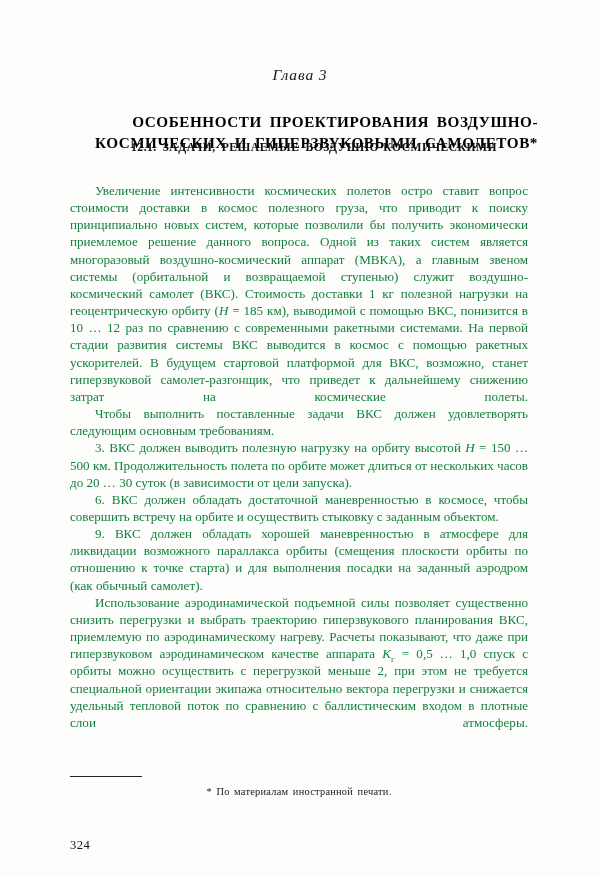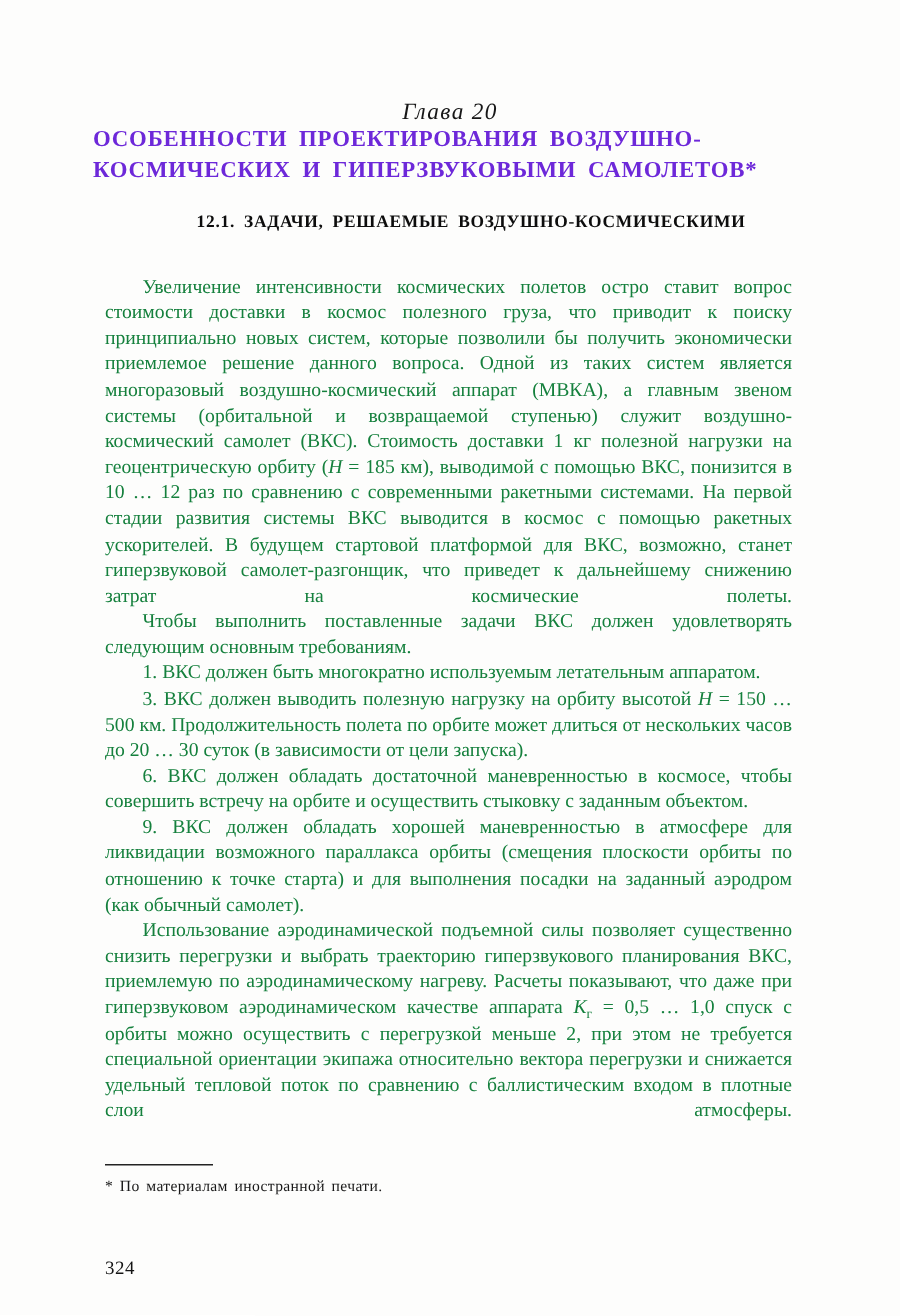--- a/index.html
+++ b/index.html
@@ -25,28 +25,28 @@
     text-align: center;
     font-style: italic;
     font-size: 15.5px;
     letter-spacing: 0.9px;
     color: #171717;
   }
   .chapter-title {
     position: absolute;
     left: 62px;
     width: 476px;
-    top: 82px;
-    text-align: left;
+    top: 111px;
+    text-align: right;
     font-weight: bold;
     font-size: 15.2px;
     line-height: 21px;
     letter-spacing: 0.55px;
     word-spacing: 3.5px;
-    color: #6d28d9;
+    color: #000000;
   }
   .section-title {
     position: absolute;
     left: 84px;
     width: 460px;
     top: 139px;
     text-align: center;
     font-weight: bold;
     font-size: 11.6px;
     line-height: 17px;
@@ -90,59 +90,58 @@
     top: 776px;
     width: 72px;
     height: 0;
     border-top: 1.4px solid #232323;
   }
   .footnote {
     position: absolute;
     left: 70px;
     top: 786px;
     width: 458px;
-    text-align: left;
+    text-align: center;
     font-size: 10.4px;
     letter-spacing: 0.25px;
     word-spacing: 1.6px;
     color: #191919;
   }
   .page-number {
     position: absolute;
     left: 70px;
     top: 812px;
     font-size: 12.6px;
     letter-spacing: 0.4px;
     color: #141414;
     margin-top: 26px;
   }
 </style>
 </head>
 <body>
 
 <div class="page">
 
-  <div class="chapter-label">Глава 20</div>
+  <div class="chapter-label">Глава 3</div>
 
   <div class="chapter-title">
     <span>ОСОБЕННОСТИ ПРОЕКТИРОВАНИЯ ВОЗДУШНО-</span><br>
     <span>КОСМИЧЕСКИХ И ГИПЕРЗВУКОВЫМИ САМОЛЕТОВ*</span>
   </div>
 
   <div class="section-title">
     <span>12.1. ЗАДАЧИ, РЕШАЕМЫЕ ВОЗДУШНО-КОСМИЧЕСКИМИ</span><br>
   </div>
 
   <div class="body-block">
 
     <p class="para lastline-justify"><span>Увеличение интенсивности космических полетов остро ставит вопрос стоимости доставки в космос полезного груза, что приводит к поиску принципиально новых систем, которые позволили бы получить экономически приемлемое решение данного вопроса. Одной из таких систем является многоразовый воздушно-космический аппарат (МВКА), а главным звеном системы (орбитальной и возвращаемой ступенью) служит воздушно-космический самолет (ВКС). Стоимость доставки 1 кг полезной нагрузки на геоцентрическую орбиту (</span><var class="mathvar">H</var><span> = 185 км), выводимой с помощью ВКС, понизится в 10 … 12 раз по сравнению с современными ракетными системами. На первой стадии развития системы ВКС выводится в космос с помощью ракетных ускорителей. В будущем стартовой платформой для ВКС, возможно, станет гиперзвуковой самолет-разгонщик, что приведет к дальнейшему снижению затрат на космические полеты.</span></p>
 
     <p class="para">Чтобы выполнить поставленные задачи ВКС должен удовлетворять следующим основным требованиям.</p>
 
-    <p class="para">1. ВКС должен быть многократно используемым летательным аппаратом.</p>
 
     <p class="para"><span>3. ВКС должен выводить полезную нагрузку на орбиту высотой </span><var class="mathvar">H</var><span> = 150 … 500 км. Продолжительность полета по орбите может длиться от нескольких часов до 20 … 30 суток (в зависимости от цели запуска).</span></p>
 
     <p class="para">6. ВКС должен обладать достаточной маневренностью в космосе, чтобы совершить встречу на орбите и осуществить стыковку с заданным объектом.</p>
 
     <p class="para">9. ВКС должен обладать хорошей маневренностью в атмосфере для ликвидации возможного параллакса орбиты (смещения плоскости орбиты по отношению к точке старта) и для выполнения посадки на заданный аэродром (как обычный самолет).</p>
 
     <p class="para lastline-justify"><span>Использование аэродинамической подъемной силы позволяет существенно снизить перегрузки и выбрать траекторию гиперзвукового планирования ВКС, приемлемую по аэродинамическому нагреву. Расчеты показывают, что даже при гиперзвуковом аэродинамическом качестве аппарата </span><var class="mathvar"><span>K</span><sub>г</sub></var><span> = 0,5 … 1,0 спуск с орбиты можно осуществить с перегрузкой меньше 2, при этом не требуется специальной ориентации экипажа относительно вектора перегрузки и снижается удельный тепловой поток по сравнению с баллистическим входом в плотные слои атмосферы.</span></p>
 
   </div>

